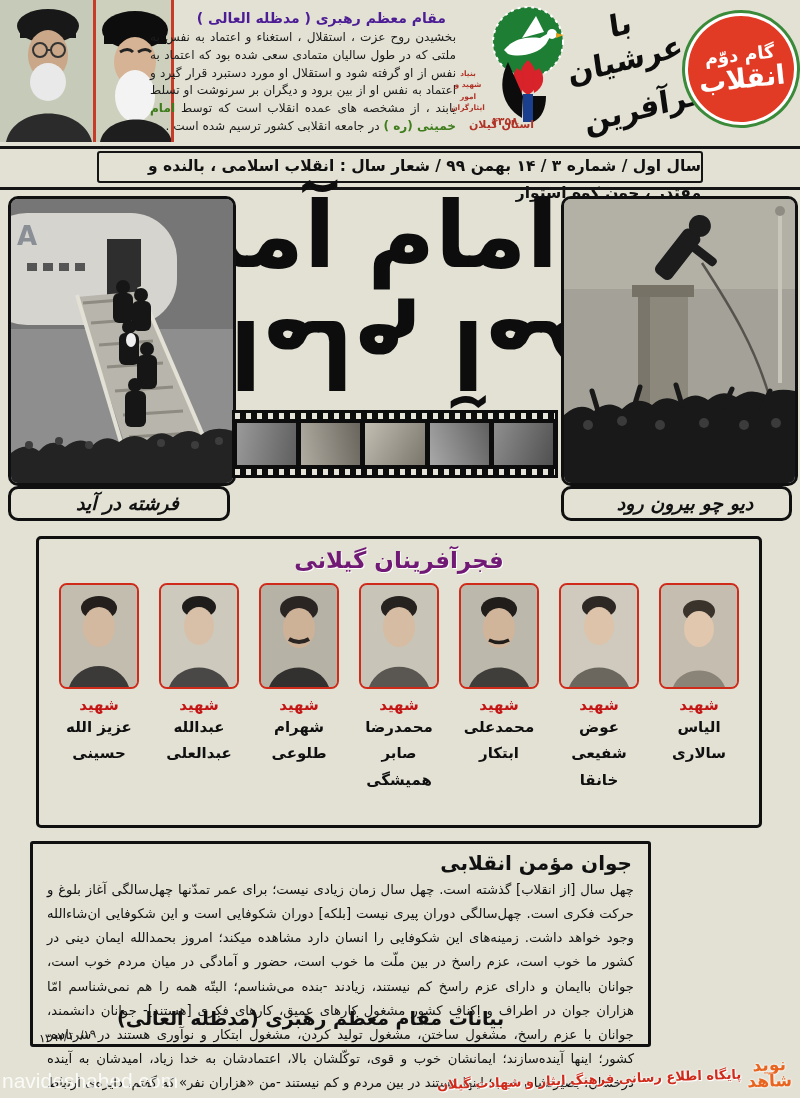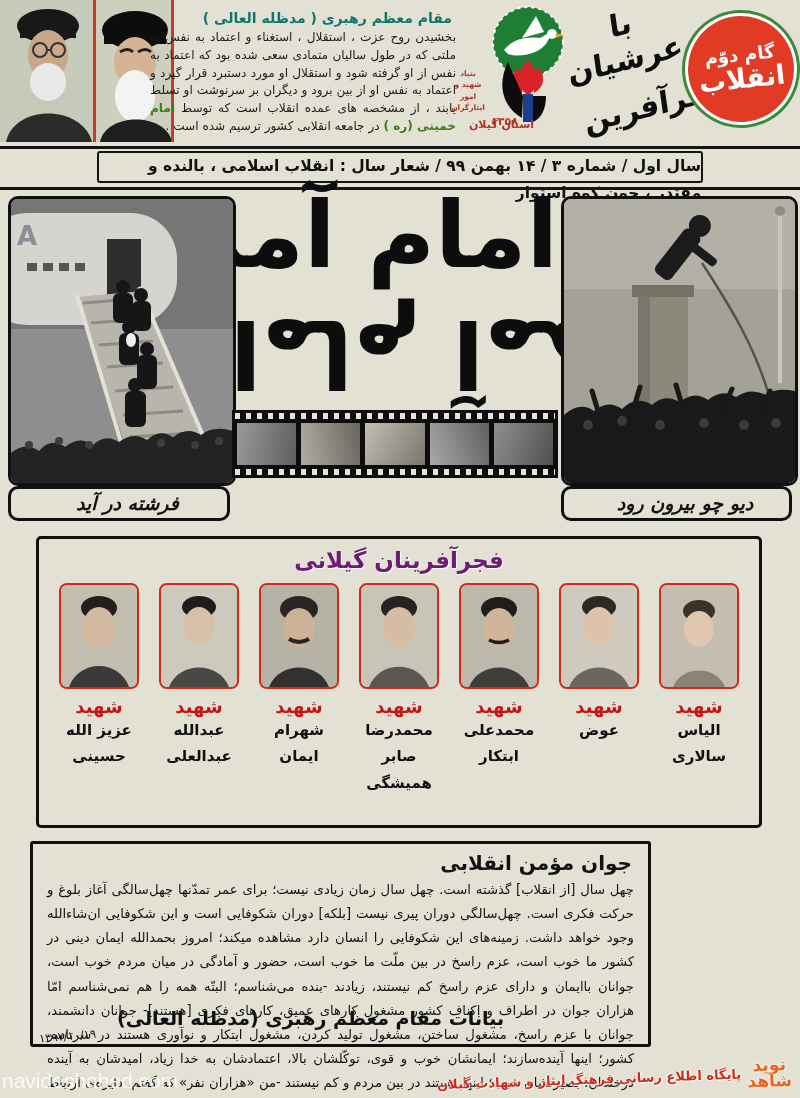--- a/index.html
+++ b/index.html
@@ -3,21 +3,21 @@
 <meta charset="utf-8">
 <style>
   html,body{margin:0;padding:0;background:#e3e1d4;}
   .page{position:relative;width:800px;height:1098px;background:#e3e1d4;overflow:hidden;
         font-family:"DejaVu Sans","Liberation Sans",sans-serif;direction:rtl;color:#111;}
   .abs{position:absolute;}
 
   
   .portraits{left:0;top:0;width:174px;height:142px;}
   .quote{left:150px;top:10px;width:306px;height:132px;direction:rtl;}
-  .quote-title{color:#0f766e;font-weight:bold;font-size:14px;text-align:right;margin:0 4px 3px 0;}
+  .quote-title{color:#4c1d95;font-weight:bold;font-size:14px;text-align:right;margin:0 10px 3px 0;}
   .quote-body{font-size:12.1px;line-height:1.47;text-align:justify;color:#1c1c1c;}
   .quote-hl{color:#3f7d1c;font-weight:bold;}
   .logo{left:452px;top:2px;width:118px;height:142px;}
   .logo-cap{position:absolute;right:84px;top:66px;width:36px;font-size:7.5px;line-height:1.5;
             color:#b03428;font-weight:bold;text-align:center;}
   .logo-year{position:absolute;right:52px;bottom:16px;font-size:11px;color:#b03428;font-weight:bold;}
   .logo-region{position:absolute;right:36px;bottom:13px;font-size:11px;color:#b03428;font-weight:bold;}
   .masthead{left:556px;top:6px;width:150px;height:138px;transform:rotate(-14deg);text-align:center;}
   .mh1{display:block;font-size:30px;font-weight:bold;color:#0d0d0d;transform:skewX(-6deg);}
   .mh2{display:block;font-size:30px;font-weight:bold;color:#0d0d0d;margin-top:16px;margin-right:-34px;transform:skewX(-6deg);}
@@ -59,21 +59,21 @@
 
   
   .martyrs{left:36px;top:536px;width:726px;height:292px;border:3px solid #101010;border-radius:5px;box-sizing:border-box;}
   .m-title{text-align:center;margin-top:8px;font-size:23px;font-weight:bold;color:#701a75;
            text-shadow:1px 1px 0 rgba(255,255,255,.95);}
   .m-row{display:flex;direction:ltr;justify-content:space-between;padding:10px 12px 0 12px;}
   .martyr{width:96px;text-align:center;direction:rtl;}
   .m-photo{width:76px;height:102px;margin:0 auto;border:2px solid #d02a1a;border-radius:8px;
            overflow:hidden;background:#b5b0a6;}
   .m-photo svg{display:block;}
-  .m-label{color:#c41414;font-weight:bold;font-size:18px;margin-top:7px;}
+  .m-label{color:#c41414;font-weight:bold;font-size:15px;margin-top:7px;}
   .m-name span{display:block;font-size:15px;font-weight:600;line-height:1.75;color:#101010;}
 
   
   .speech{left:30px;top:841px;width:621px;height:206px;border:3px solid #101010;border-radius:3px;
           box-sizing:border-box;padding:5px 14px;}
   .sp-title{font-size:20px;font-weight:bold;margin:2px 2px 3px 0;}
   .sp-body{font-size:13.2px;line-height:1.83;text-align:justify;color:#111;}
   .sp-attr{position:absolute;left:84px;bottom:15px;font-size:19px;font-weight:bold;}
   .sp-date{position:absolute;left:6px;bottom:1px;font-size:11.5px;transform:rotate(-5deg);direction:ltr;}
 
@@ -293,21 +293,21 @@
               <rect width="76" height="102" fill="#b7b2a6"></rect>
               <ellipse cx="38" cy="24" rx="19" ry="13" fill="#2a2522"></ellipse>
               <ellipse cx="38" cy="43" rx="16" ry="20" fill="#cdb298"></ellipse>
               <path d="M28,54 q10,6 20,0" stroke="#2a2522" stroke-width="4" fill="none"></path>
               <path d="M8,102 C18,76 58,76 68,102 Z" fill="#33312f"></path>
             </svg>
         </div>
         <div class="m-label">شهید</div>
         <div class="m-name">
           <span>شهرام</span>
-          <span>ایمان</span>
+          <span>طلوعی</span>
           <span></span>
         </div>
       </div>
 
       <div class="martyr">
         <div class="m-photo">
           <svg width="76" height="102" viewBox="0 0 76 102">
               <rect width="76" height="102" fill="#c9c4b8"></rect>
               <ellipse cx="38" cy="23" rx="18" ry="12" fill="#26221f"></ellipse>
               <ellipse cx="38" cy="42" rx="16" ry="20" fill="#d6bca2"></ellipse>
@@ -345,20 +345,21 @@
           <svg width="76" height="102" viewBox="0 0 76 102">
               <rect width="76" height="102" fill="#cfcabd"></rect>
               <ellipse cx="38" cy="22" rx="17" ry="11" fill="#2d2824"></ellipse>
               <ellipse cx="38" cy="41" rx="15" ry="19" fill="#dcc3a9"></ellipse>
               <path d="M8,102 C18,76 58,76 68,102 Z" fill="#6b675f"></path>
             </svg>
         </div>
         <div class="m-label">شهید</div>
         <div class="m-name">
           <span>عوض</span>
+          <span>شفیعی خانقا</span>
           <span></span>
         </div>
       </div>
 
       <div class="martyr">
         <div class="m-photo">
           <svg width="76" height="102" viewBox="0 0 76 102">
               <rect width="76" height="102" fill="#c5beb0"></rect>
               <ellipse cx="38" cy="26" rx="16" ry="11" fill="#3a332c"></ellipse>
               <ellipse cx="38" cy="44" rx="15" ry="18" fill="#e0c7ad"></ellipse>

